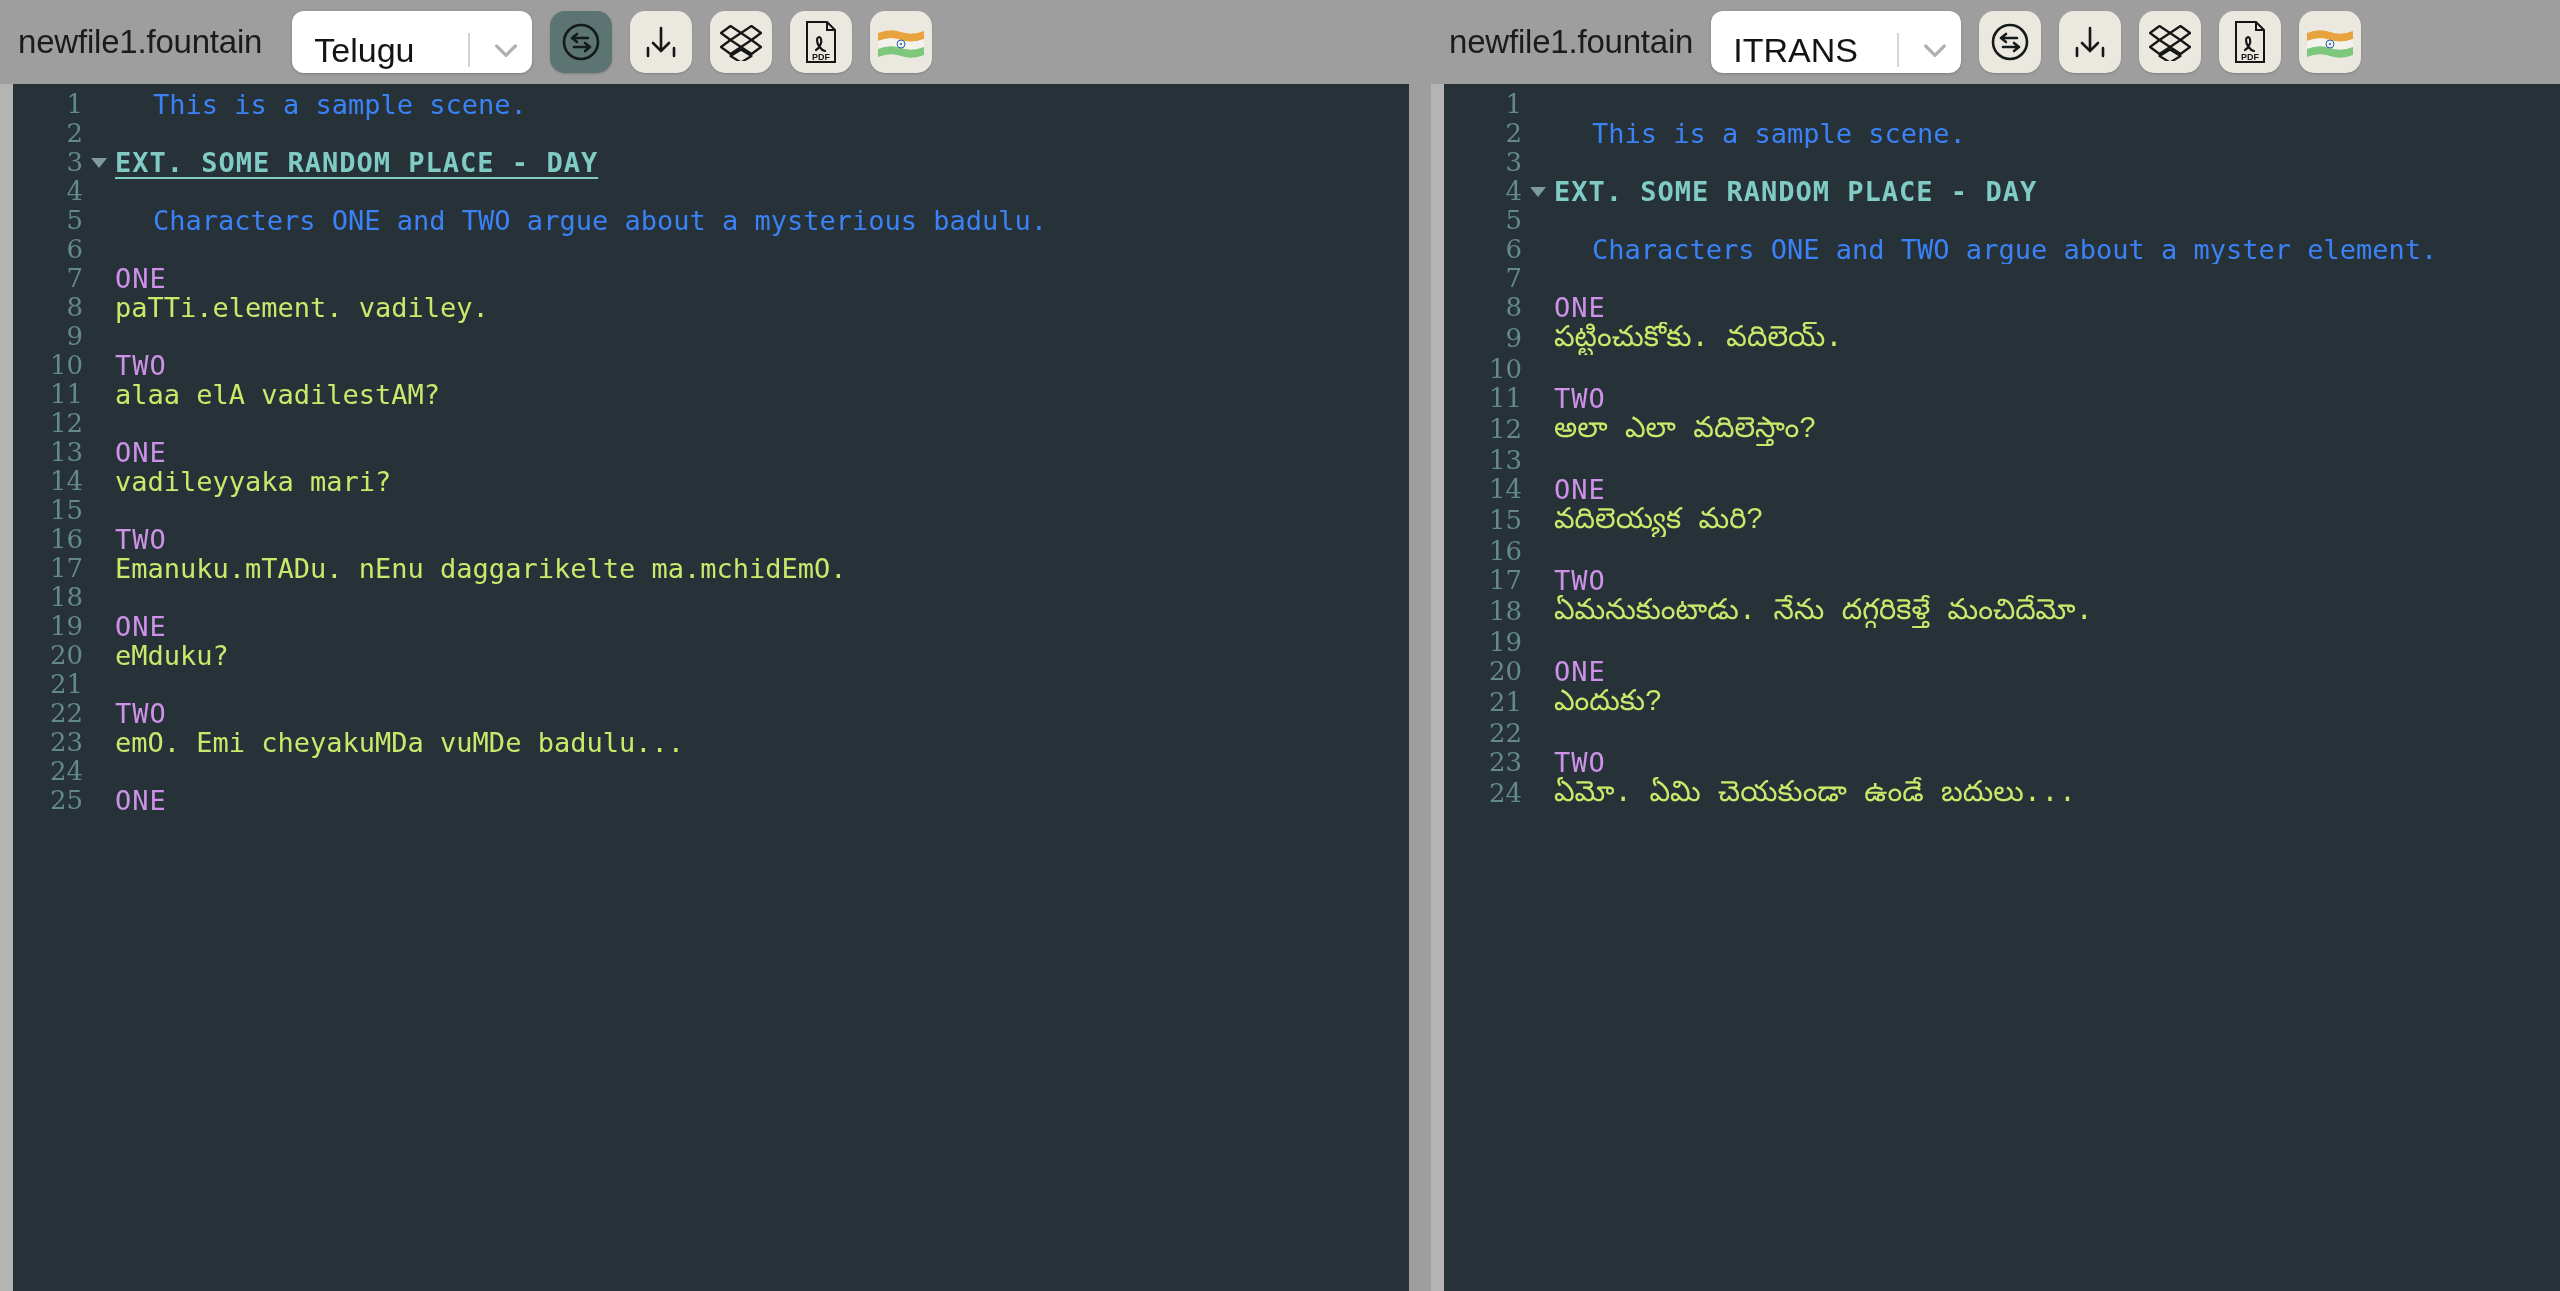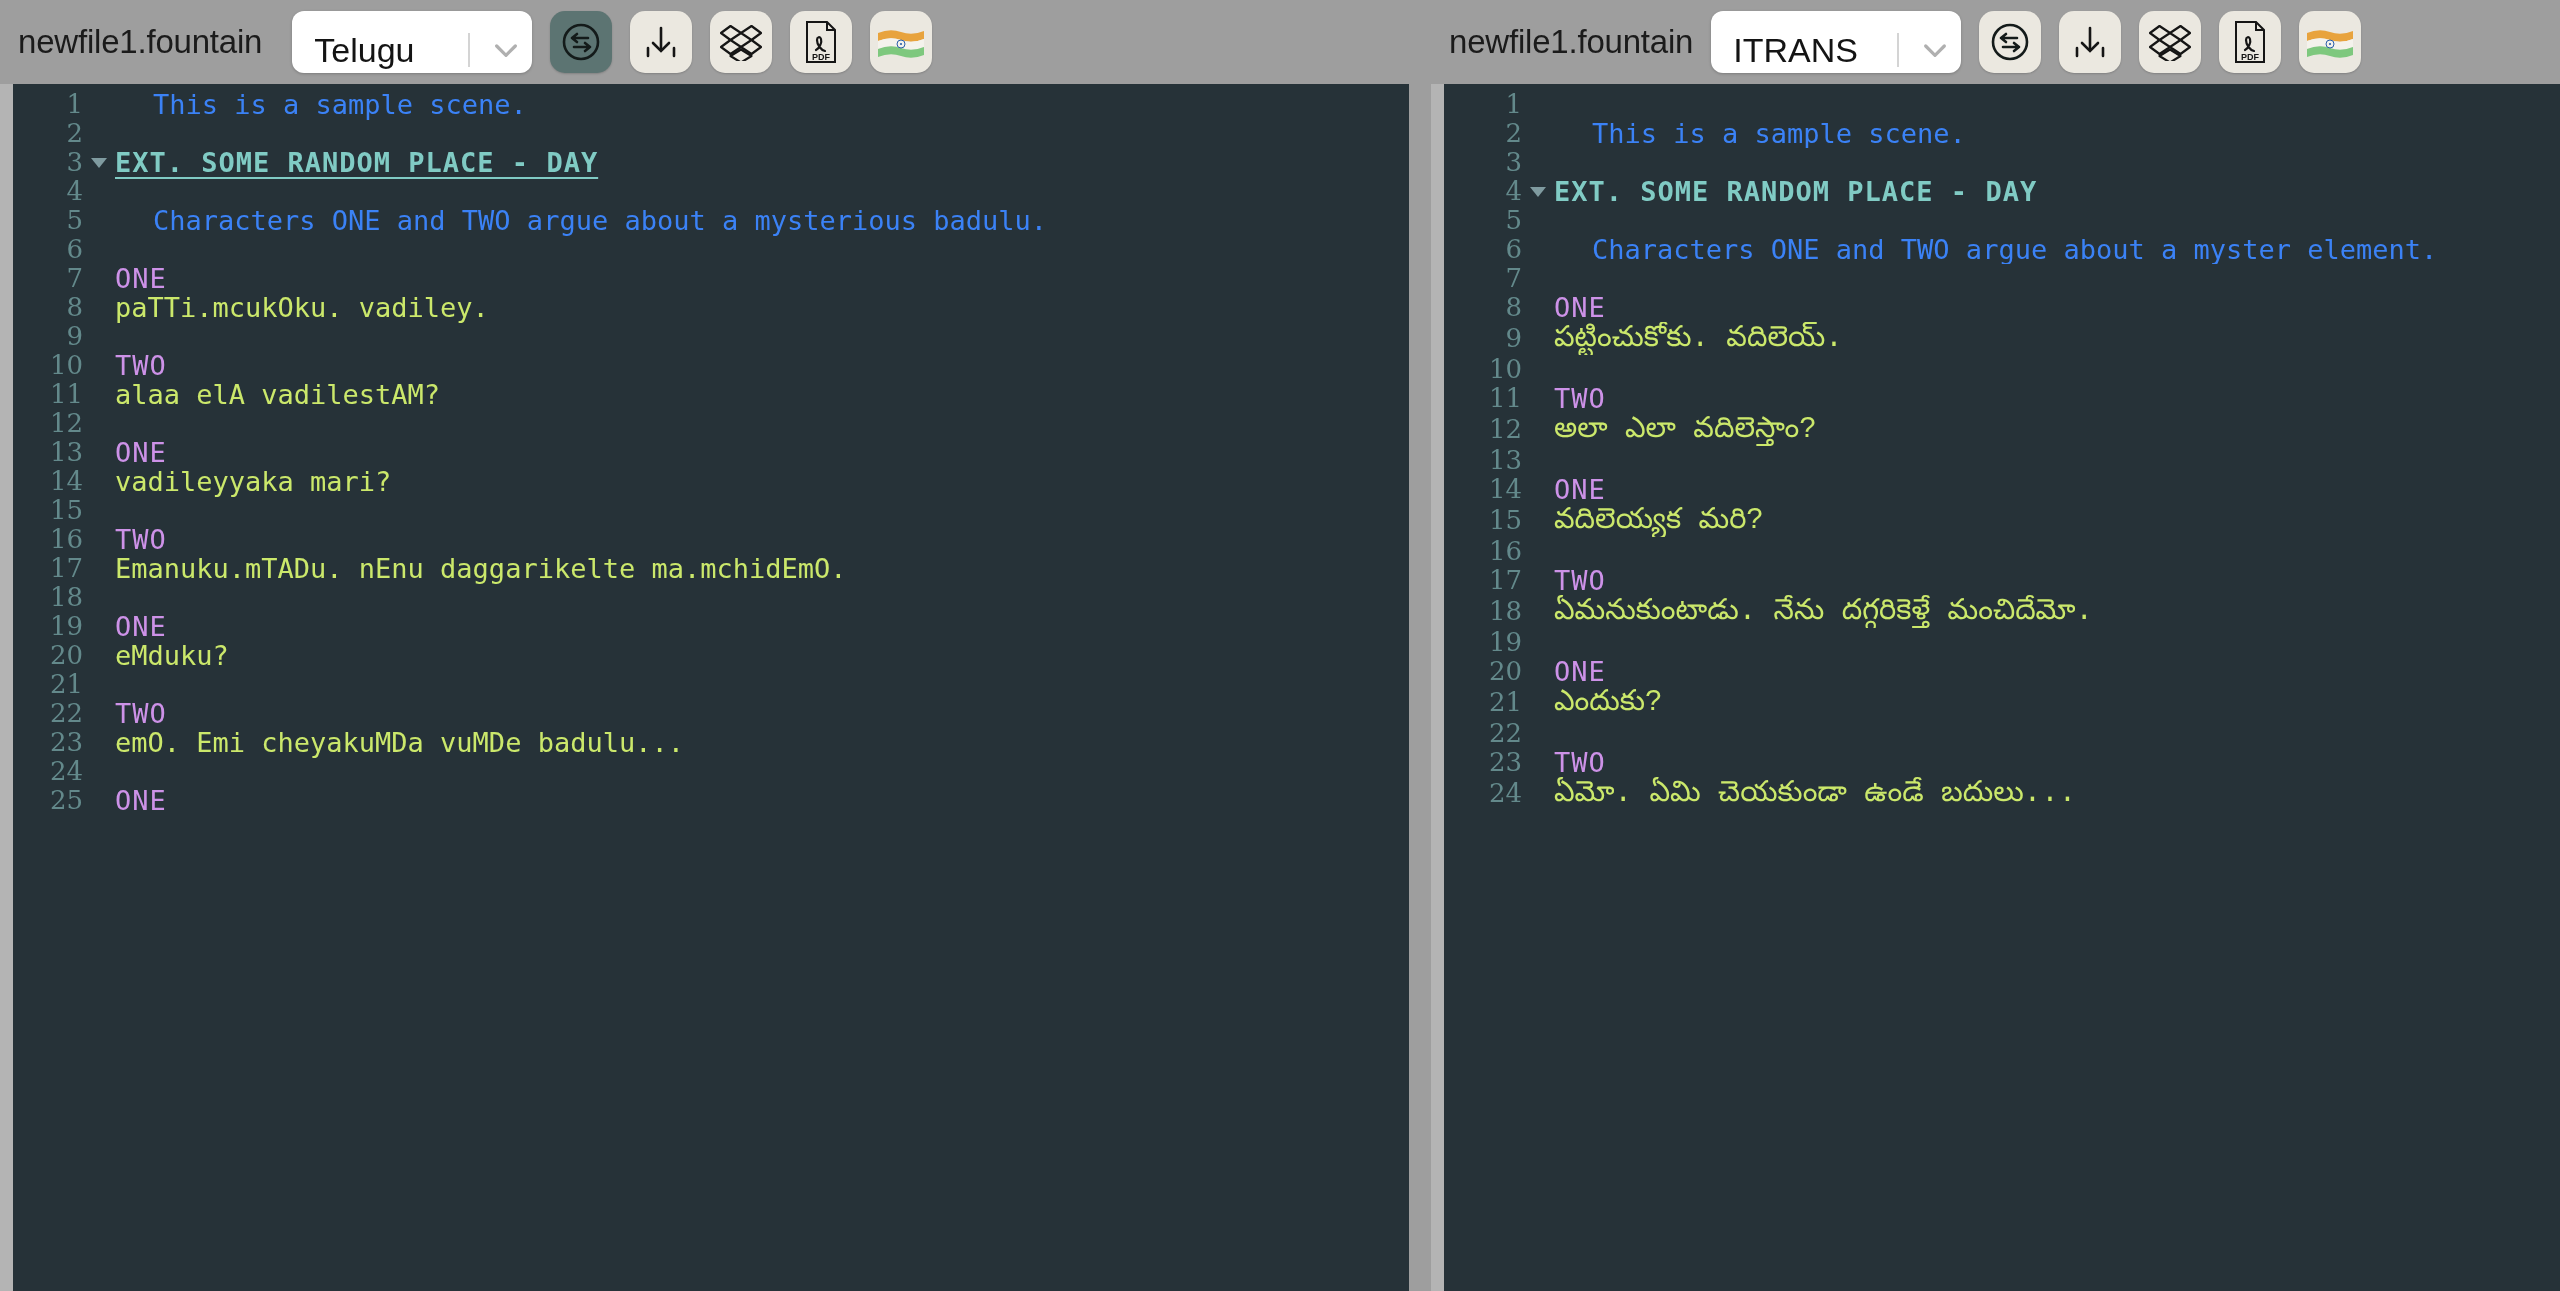--- a/index.html
+++ b/index.html
@@ -166,21 +166,21 @@
             <div class="txt action">&nbsp;</div>
           </div>
           <div class="row">
             <div class="ln">7</div>
             <div class="fold"></div>
             <div class="txt char">ONE</div>
           </div>
           <div class="row">
             <div class="ln">8</div>
             <div class="fold"></div>
-            <div class="txt dialog">paTTi.mcukOku. vadiley.</div>
+            <div class="txt dialog">paTTi.element. vadiley.</div>
           </div>
           <div class="row">
             <div class="ln">9</div>
             <div class="fold"></div>
             <div class="txt action">&nbsp;</div>
           </div>
           <div class="row">
             <div class="ln">10</div>
             <div class="fold"></div>
             <div class="txt char">TWO</div>

